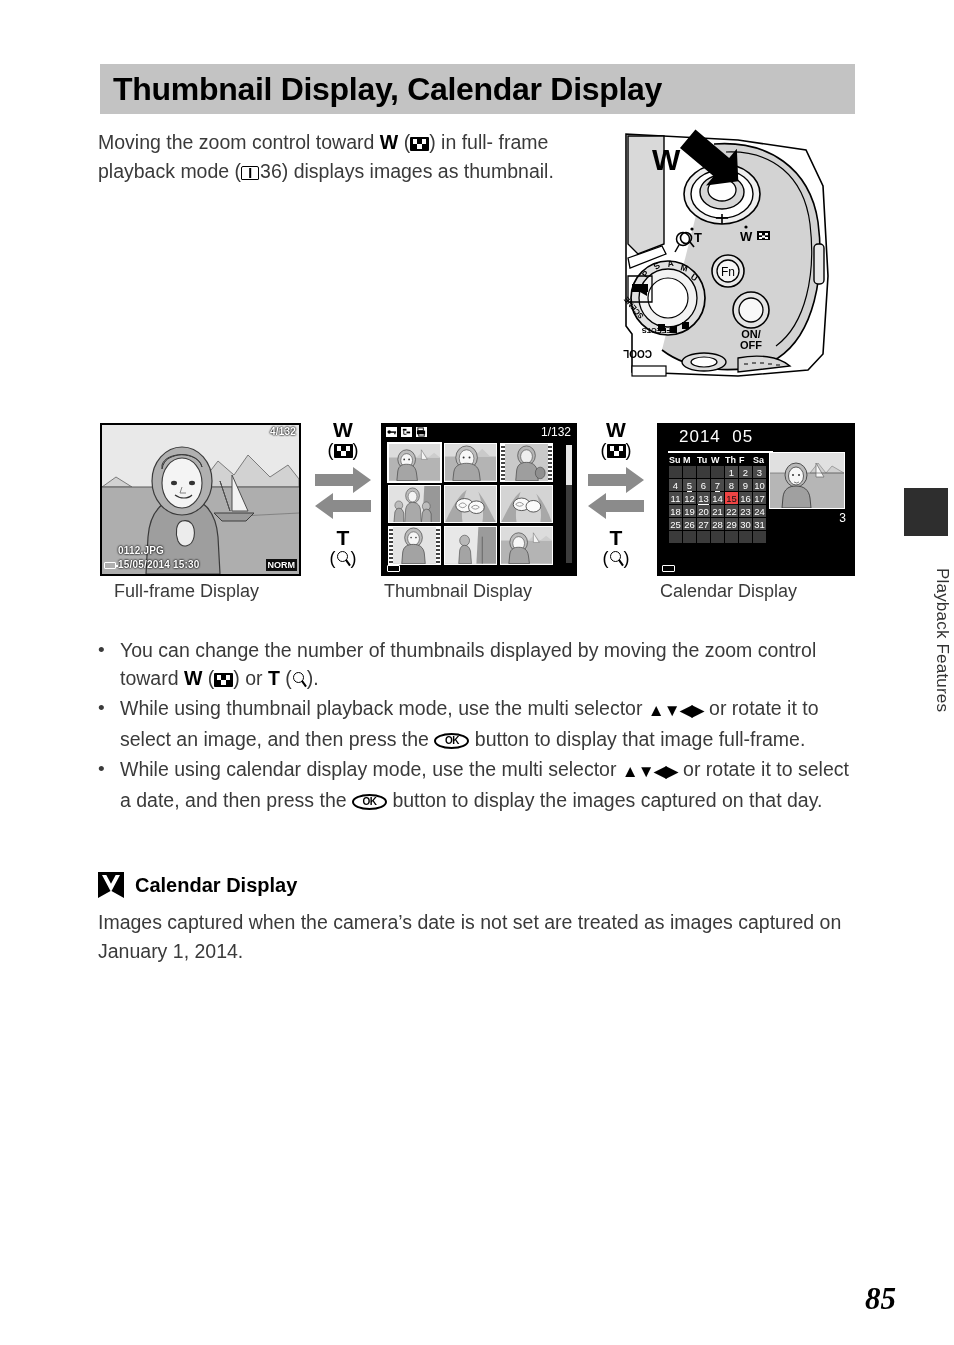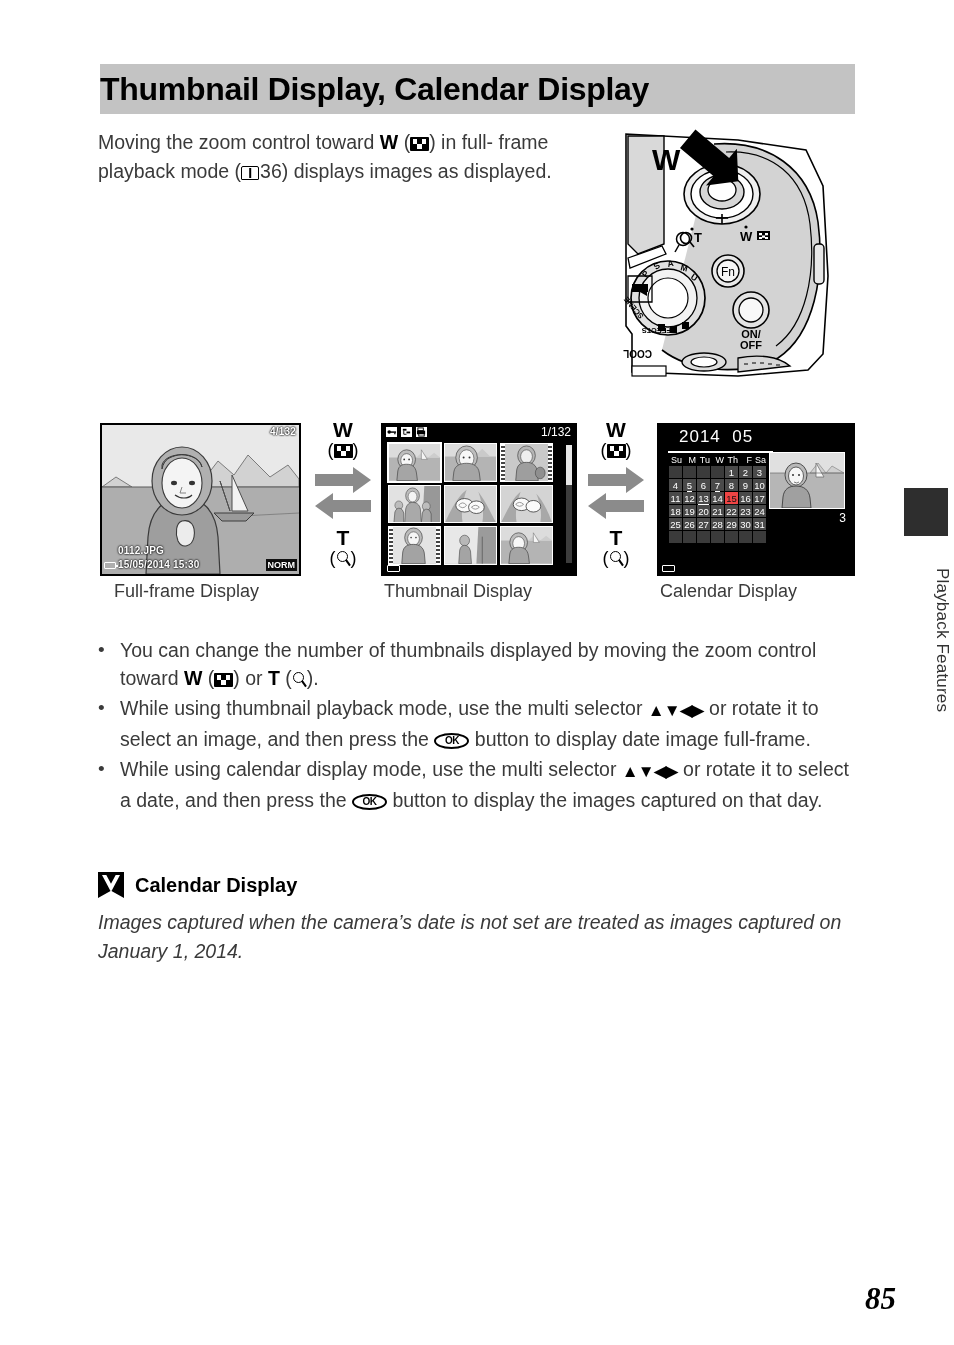--- a/index.html
+++ b/index.html
@@ -24,20 +24,21 @@
     width: 755px;
     height: 50px;
     background: #c3c3c3;
     display: flex;
     align-items: center;
   }
   #title-bar .title-text {
     font-size: 32px;
     font-weight: bold;
     letter-spacing: -0.3px;
+    padding-left: 13px;
     color: #000;
   }
 
   
   #intro-block {
     position: absolute;
     left: 98px;
     top: 128px;
     width: 470px;
     font-size: 19.5px;
@@ -280,22 +281,22 @@
   }
   #cal-rule {
     position:absolute; left:11px; top:28px; width:105px; height:1.5px; background:#fff;
   }
   #cal-table {
     position:absolute; left:11px; top:31px;
     width:107px;
   }
   #cal-table table { border-collapse:separate; border-spacing:1px; }
   #cal-table th {
-    color:#fff; font-size:9px; font-weight:normal;
-    width:13px; height:10px; padding:0; text-align:right;
+    color:#fff; font-size:9px; font-weight:bold;
+    width:13px; height:10px; padding:0; text-align:left;
     font-family:"Liberation Sans", sans-serif;
   }
   #cal-table td {
     width:13px; height:12px; padding:0;
     text-align:center; vertical-align:middle;
     color:#fff; font-size:9.5px;
     background:#4a4a4a;
     font-family:"Liberation Sans", sans-serif;
   }
   #cal-table td.empty { background:#3b3b3b; color:transparent; }
@@ -366,21 +367,21 @@
     content:"";position:absolute;left:50%;top:3px;
     transform:translateX(-50%) ;
     width:0;height:0;
   }
   #note-mark-inner{
     position:absolute;left:4px;top:3px;width:18px;height:17px;
     background:#fff;
     clip-path: polygon(0 0, 24% 0, 50% 52%, 76% 0, 100% 0, 50% 100%);
   }
   #note-body {
-    font-size:19.5px; line-height:29px; color:#3a3a3a;font-style:italic;
+    font-size:19.5px; line-height:29px; color:#3a3a3a;
   }
 
   
   #side-tab-block {
     position:absolute;
     right: 6px;
     top: 488px;
     width: 44px;
     height: 48px;
     background:#2e2e2e;
@@ -414,21 +415,21 @@
 </head>
 <body>
 
 <div id="title-bar">
   <div class="title-text">Thumbnail Display, Calendar Display</div>
 </div>
 
 <div id="intro-block">
   <span>Moving the zoom control toward </span><span class="b">W</span><span> (</span><span class="ico-thumb"></span><span>) in full-</span>
   <span>frame playback mode (</span><span class="ico-book"></span><span>36</span><span>) displays images as</span>
-  <span>displayed.</span>
+  <span>thumbnail.</span>
 </div>
 
 <div id="camera-figure">
   <svg width="225" height="265" viewBox="0 0 225 265">
 
     <path d="M8,8 L8,200 L14,208 L14,246 L120,250 L190,244 L205,228 L210,150 L205,60 L188,24 L120,14 Z" fill="#ffffff" stroke="#000" stroke-width="1.6"></path>
 
     <path d="M10,10 L46,10 L46,118 L20,128 L10,118 Z" fill="#d9d9d9" stroke="#000" stroke-width="1.4"></path>
     <path d="M10,132 L44,120 L48,128 L12,142 Z" fill="#ffffff" stroke="#000" stroke-width="1.3"></path>
 
@@ -800,21 +801,21 @@
 
 <div id="bullet-list">
 
   <div class="bullet-row">
     <div class="bullet-dot">•</div>
     <div class="bullet-text"><span>You can change the number of thumbnails displayed by moving the zoom control toward </span><span class="b">W</span><span> (</span><span class="ico-thumb"></span><span>) or </span><span class="b">T</span><span> (</span><span class="ico-mag"></span><span>).</span></div>
   </div>
 
   <div class="bullet-row">
     <div class="bullet-dot">•</div>
-    <div class="bullet-text"><span>While using thumbnail playback mode, use the multi selector </span><span class="ico-arrows">▲▼◀▶</span><span> or rotate it to select an image, and then press the </span><span class="ico-ok"><span>OK</span></span><span> button to display date image full-frame.</span></div>
+    <div class="bullet-text"><span>While using thumbnail playback mode, use the multi selector </span><span class="ico-arrows">▲▼◀▶</span><span> or rotate it to select an image, and then press the </span><span class="ico-ok"><span>OK</span></span><span> button to display that image full-frame.</span></div>
   </div>
 
   <div class="bullet-row">
     <div class="bullet-dot">•</div>
     <div class="bullet-text"><span>While using calendar display mode, use the multi selector </span><span class="ico-arrows">▲▼◀▶</span><span> or rotate it to select a date, and then press the </span><span class="ico-ok"><span>OK</span></span><span> button to display the images captured on that day.</span></div>
   </div>
 
 </div>
 
 <div id="note-section">

